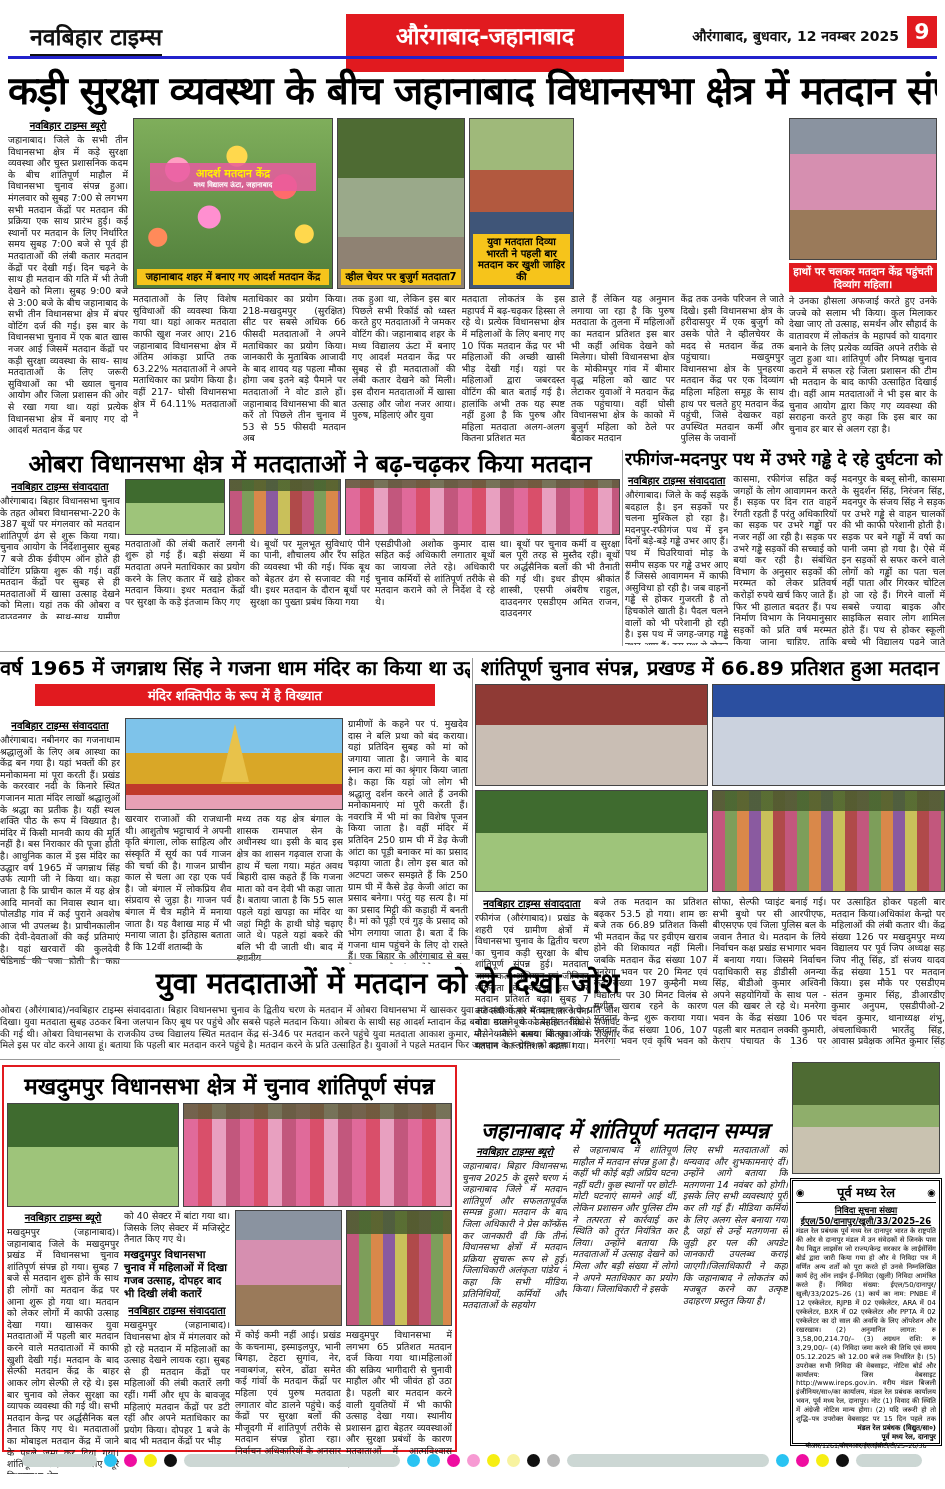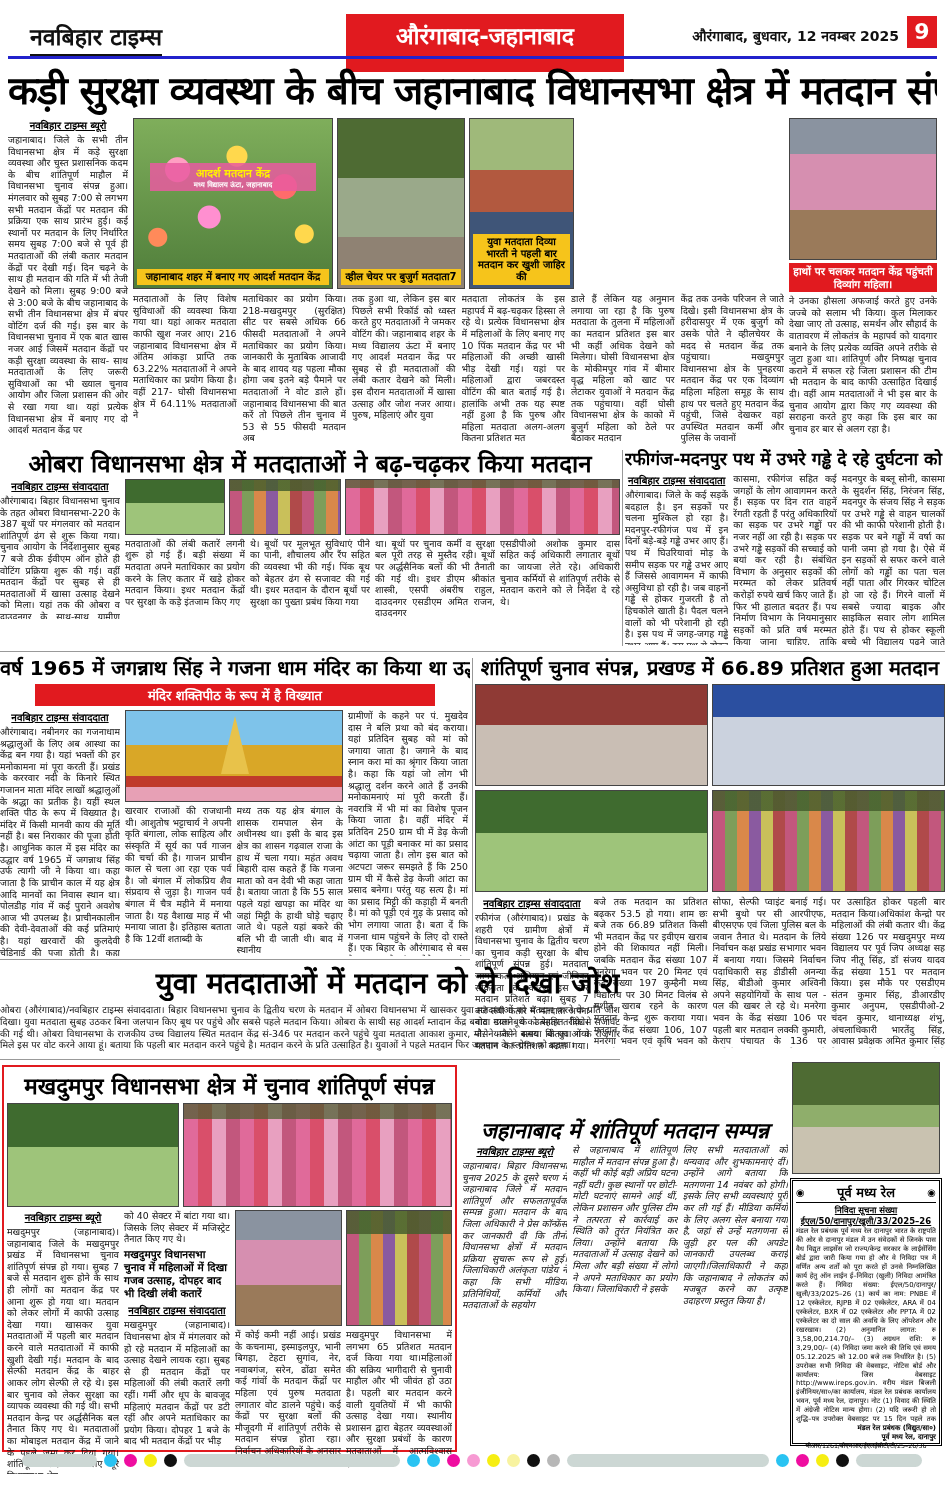--- a/index.html
+++ b/index.html
@@ -65,21 +65,21 @@
   .obra-tx .coltext { flex:1; }
 
   .road { position:absolute; top:446px; left:625px; width:320px; height:204px; }
   .road-h { font-size:17.5px; font-weight:bold; text-align:center; white-space:nowrap; overflow:hidden; margin-bottom:3px; }
   .road-body { display:flex; gap:5px; height:172px; }
   .road-body > div { flex:1; }
 
   
   .temple { position:absolute; top:654px; left:0; width:470px; height:304px; }
   .temple-h { font-size:20px; font-weight:bold; text-align:center; white-space:nowrap; overflow:hidden; }
-  .temple .strap { width:400px; margin:3px auto 4px; font-size:13px; padding:2px 0; }
+  .temple .strap { width:400px; margin:3px auto 12px; font-size:13px; padding:2px 0; }
   .temple-body { display:flex; gap:5px; height:246px; }
   .temple-body .tc1 { width:120px; flex:none; }
   .temple-mid { width:218px; flex:none; display:flex; flex-direction:column; gap:3px; }
   .temple-mid .ph { height:138px; }
   .temple-mid .trow { display:flex; gap:5px; flex:1; }
   .temple-mid .trow .coltext { flex:1; }
   .temple-body .tc4 { width:120px; flex:none; }
 
   .rafi { position:absolute; top:654px; left:475px; width:470px; height:402px; }
   .rafi-h { font-size:20px; font-weight:bold; text-align:center; white-space:nowrap; overflow:hidden; margin-bottom:3px; }
@@ -200,22 +200,22 @@
       </div>
       <div class="obra-sub">
         <div class="obra-ph">
           <div class="ph ph-green" style="width:100px"></div>
           <div class="ph ph-crowd" style="width:112px"></div>
           <div class="ph ph-pink" style="flex:1"></div>
         </div>
         <div class="obra-tx">
           <div class="coltext">मतदाताओं की लंबी कतारें लगनी शुरू हो गई हैं। बड़ी संख्या में मतदाता अपने मताधिकार का प्रयोग करने के लिए कतार में खड़े होकर मतदान किया। इधर मतदान केंद्रों पर सुरक्षा के कड़े इंतजाम किए गए</div>
           <div class="coltext">थे। बूथों पर मूलभूत सुविधाएं पीने का पानी, शौचालय और रैंप सहित की व्यवस्था भी की गई। पिंक बूथ को बेहतर ढंग से सजावट की गई थी। इधर मतदान के दौरान बूथों पर सुरक्षा का पुख्ता प्रबंध किया गया</div>
+          <div class="coltext">एसडीपीओ अशोक कुमार दास सहित कई अधिकारी लगातार बूथों का जायजा लेते रहे। अधिकारी चुनाव कर्मियों से शांतिपूर्ण तरीके से मतदान कराने को ले निर्देश दे रहे थे।</div>
           <div class="coltext">था। बूथों पर चुनाव कर्मी व सुरक्षा बल पूरी तरह से मुस्तैद रही। बूथों पर अर्द्धसैनिक बलों की भी तैनाती की गई थी। इधर डीएम श्रीकांत शास्त्री, एसपी अंबरीष राहुल, दाउदनगर एसडीएम अमित राजन, दाउदनगर</div>
-          <div class="coltext">एसडीपीओ अशोक कुमार दास सहित कई अधिकारी लगातार बूथों का जायजा लेते रहे। अधिकारी चुनाव कर्मियों से शांतिपूर्ण तरीके से मतदान कराने को ले निर्देश दे रहे थे।</div>
         </div>
       </div>
     </div>
   </div>
 
   <div class="road">
     <div class="road-h">रफीगंज-मदनपुर पथ में उभरे गड्ढे दे रहे दुर्घटना को निमंत्रण</div>
     <div class="road-body">
       <div>
         <div class="byline">नवबिहार टाइम्स संवाददाता</div>

